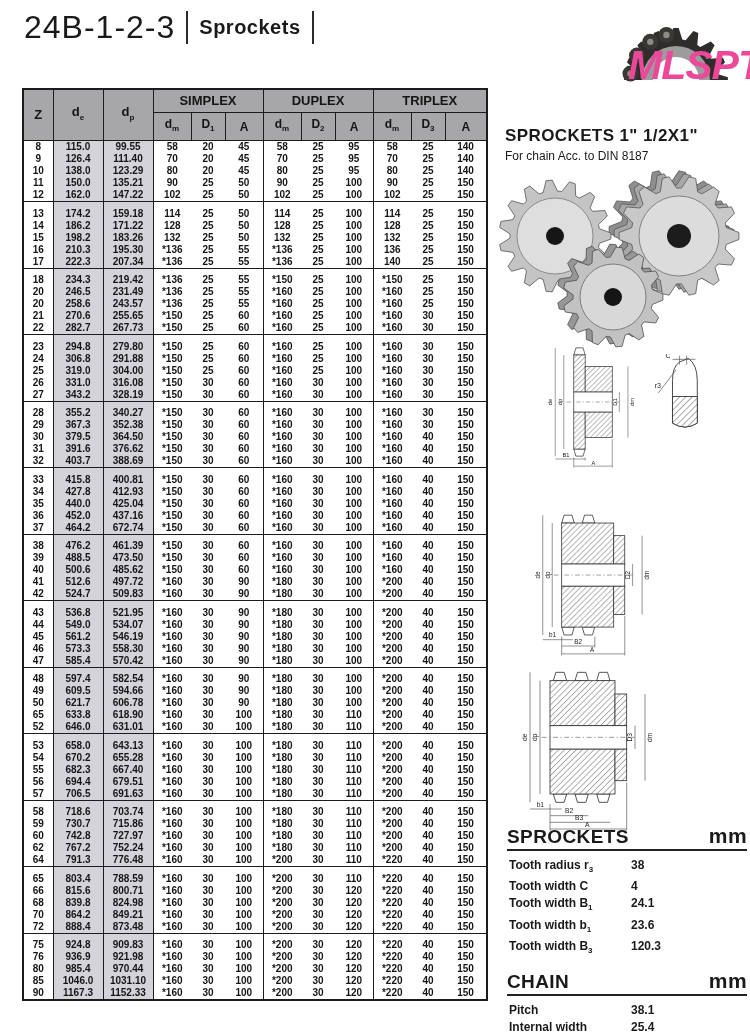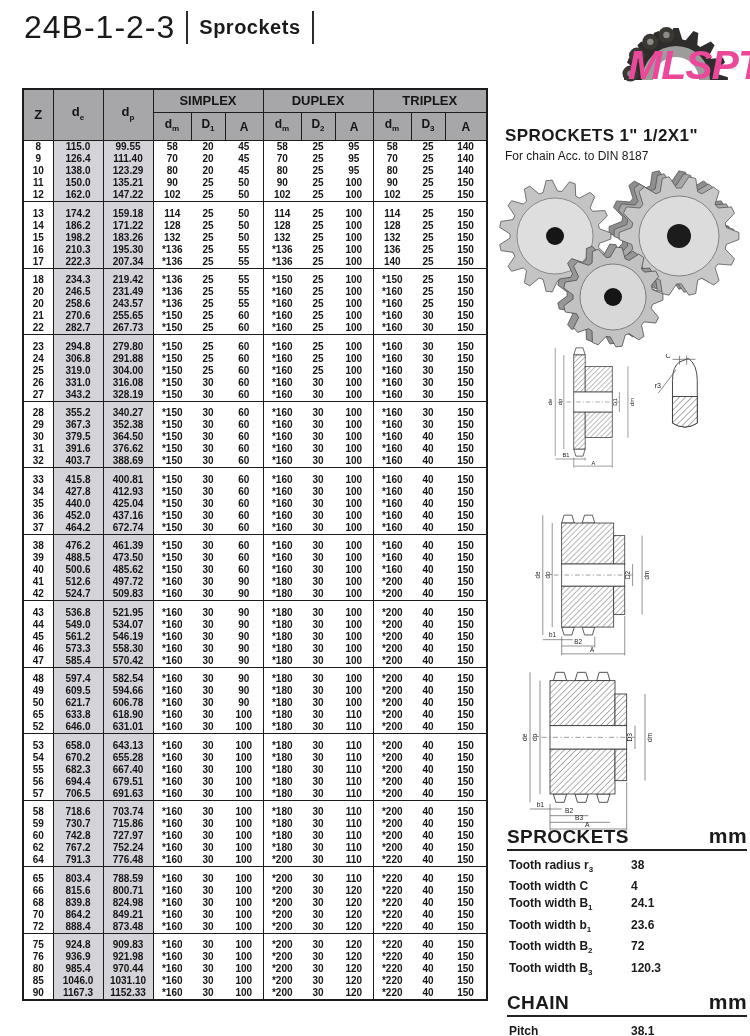--- a/index.html
+++ b/index.html
@@ -1367,24 +1367,20 @@
           </div>
           <div class="spec-row">
             <span class="lbl">Tooth width B<sub>1</sub></span>
             <span class="val">24.1</span>
           </div>
           <div class="spec-row">
             <span class="lbl">Tooth width b<sub>1</sub></span>
             <span class="val">23.6</span>
           </div>
           <div class="spec-row">
-            <span class="lbl">Tooth width B<sub>2</sub></span>
-            <span class="val">72</span>
-          </div>
-          <div class="spec-row">
             <span class="lbl">Tooth width B<sub>3</sub></span>
             <span class="val">120.3</span>
           </div>
         </div>
       <div class="spec-head">
         <span>CHAIN</span>
         <span class="unit">mm</span>
       </div>
       <div class="spec-rows" id="chain-spec-rows">
           <div class="spec-row">

